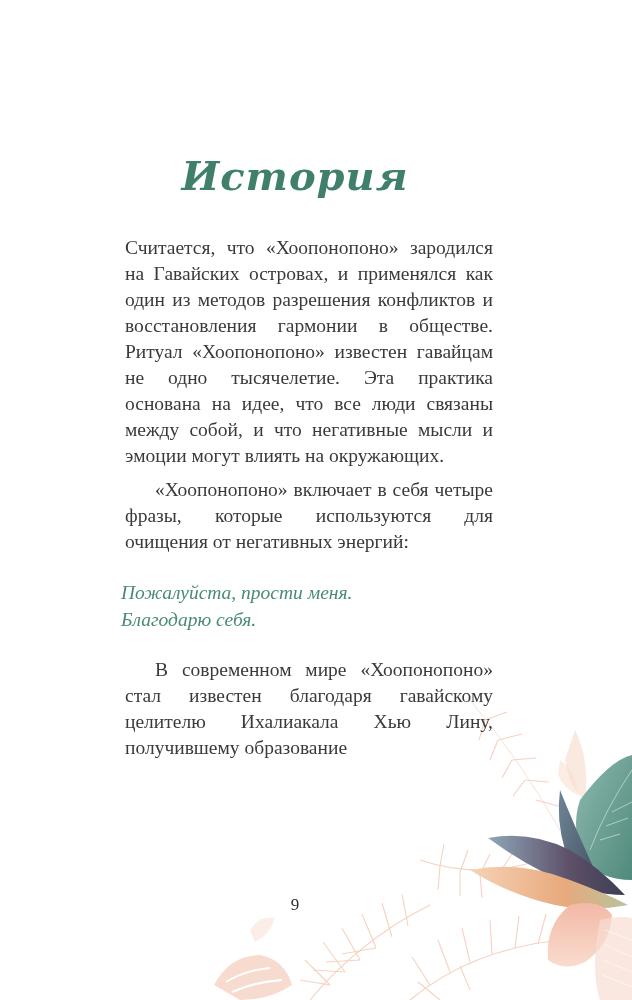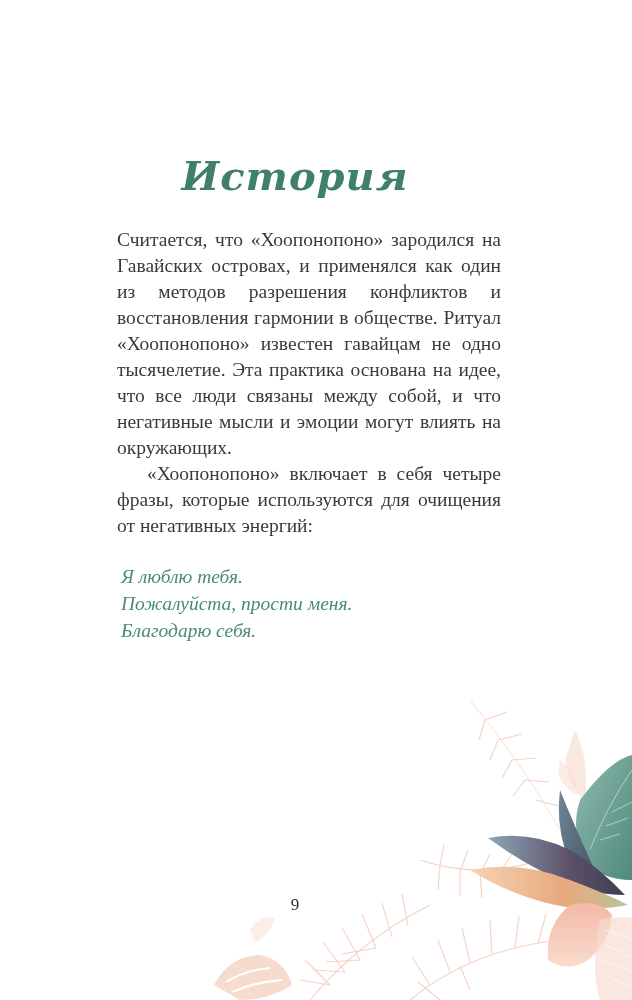--- a/index.html
+++ b/index.html
@@ -39,21 +39,21 @@
       position: absolute;
       left: 117px;
       top: 227px;
       width: 384px;
       font-size: 19.5px;
       line-height: 26px;
       text-align: justify;
       color: #3a3a3a;
     }
     .body-text p {
-      margin: 0;
+      margin: 8px;
       text-align: justify;
       text-align-last: left;
     }
     .body-text p.indent {
       text-indent: 30px;
     }
     .phrases {
       margin: 24px 0 24px 4px;
       color: #4a8a76;
       font-style: italic;
@@ -154,21 +154,21 @@
     </g>
   </svg>
 
   <h1 class="title">История</h1>
 
   <div class="body-text">
     <p>Считается, что «Хоопонопоно» зародился на Гавайских островах, и применялся как один из методов разрешения конфликтов и восстановления гармонии в обществе. Ритуал «Хоопонопоно» известен гавайцам не одно тысячелетие. Эта практика основана на идее, что все люди связаны между собой, и что негативные мысли и эмоции могут влиять на окружающих.</p>
     <p class="indent">«Хоопонопоно» включает в себя четыре фразы, которые используются для очищения от негативных энергий:</p>
 
     <div class="phrases">
-      <div>Я люблю тебя.</div>
       <div>Пожалуйста, прости меня.</div>
       <div>Благодарю себя.</div>
     </div>
 
+    <p class="indent">В современном мире «Хоопонопоно» стал известен благодаря гавайскому целителю Ихалиакала Хью Лину, получившему образование</p>
   </div>
 
   <div class="page-number">9</div>
 </div>
 
 </body></html>

